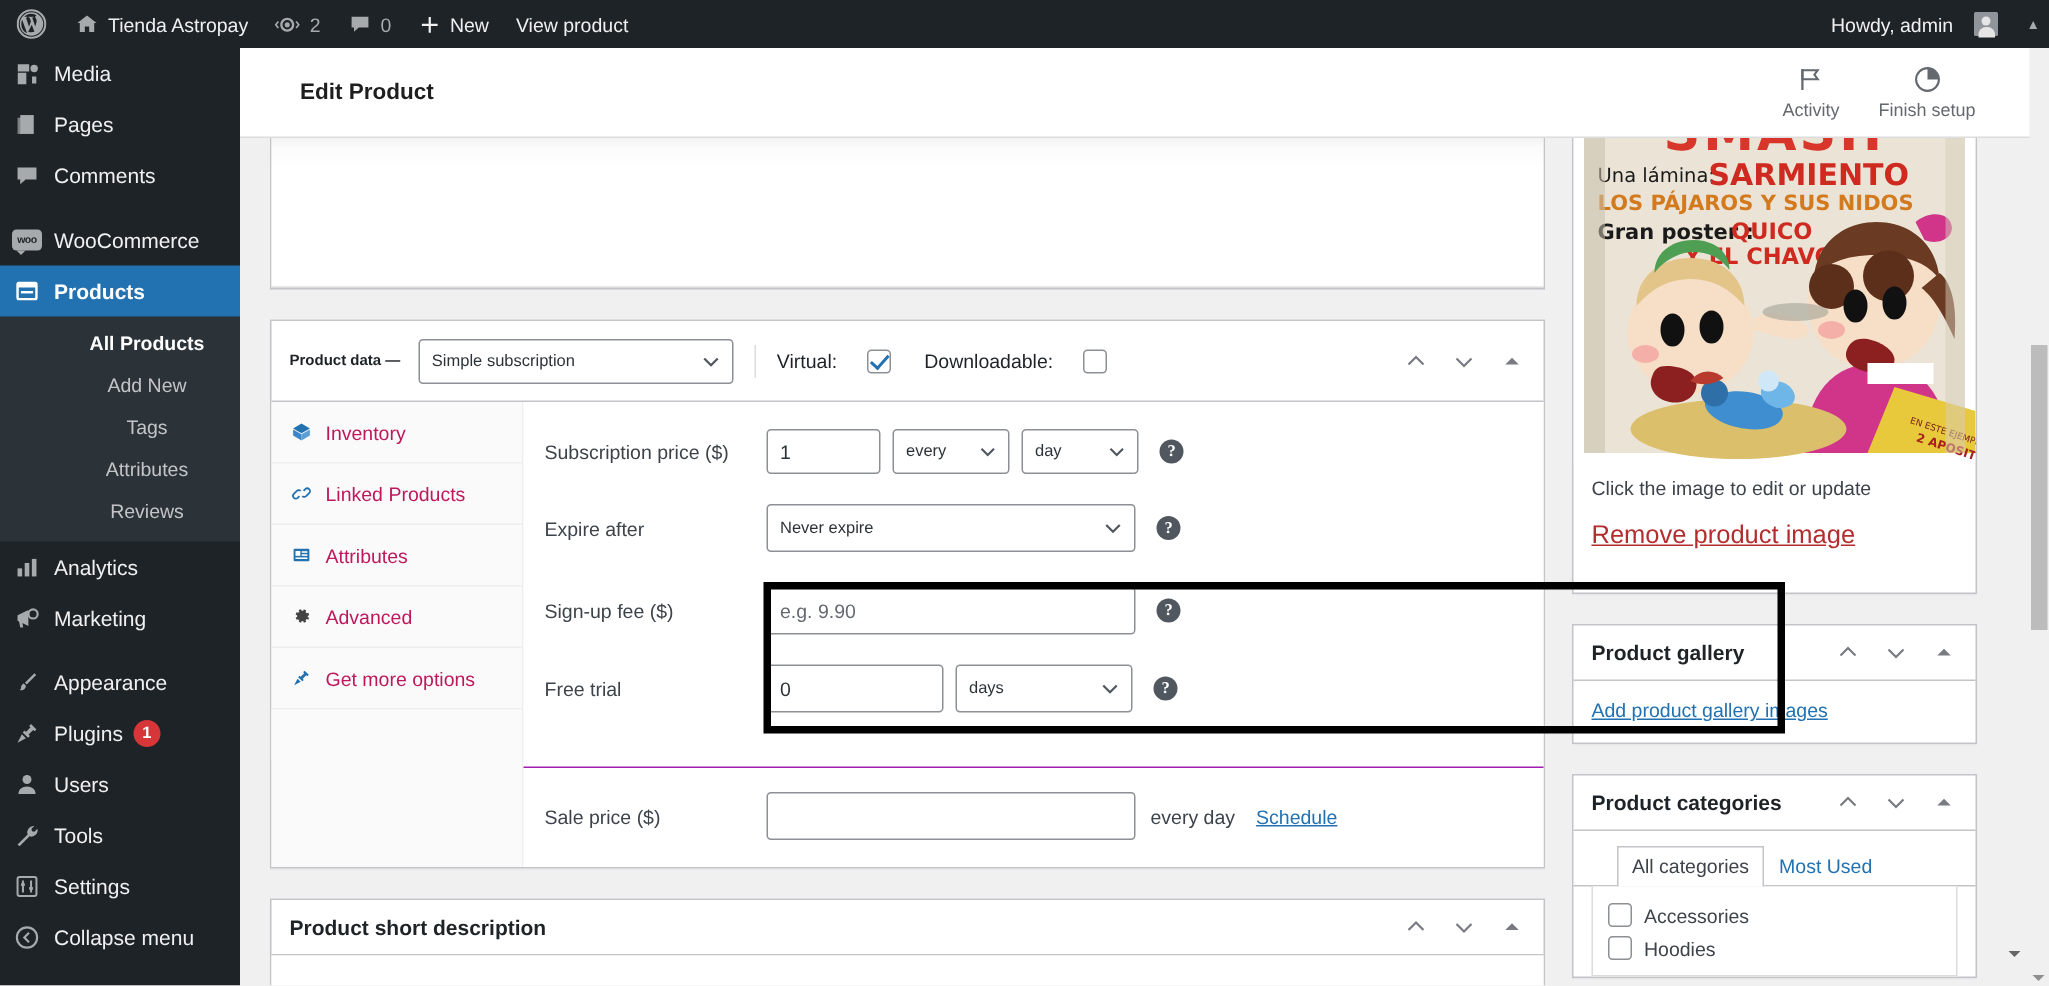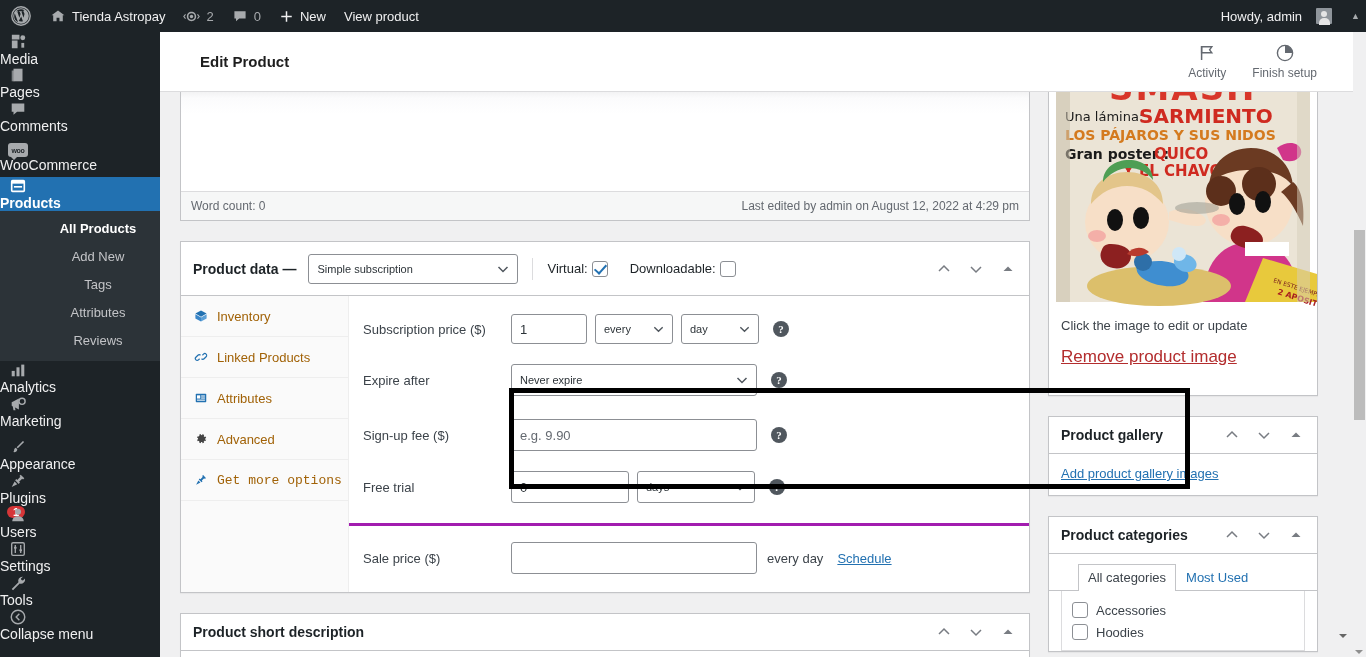--- a/index.html
+++ b/index.html
@@ -44,24 +44,23 @@
     margin-left: 10px; margin-right: 6px;
     color: #a7aaad; font-size: 9px;
   }
 
   
   #adminmenu {
     position: absolute; top: 32px; left: 0; width: 160px; height: 625px;
     background: #1d2327; color: #f0f0f1; overflow: hidden;
   }
   .menu-item {
-    display: flex; align-items: flex-start; height: 34px;
+    display: flex; align-items: center; height: 34px;
     padding-left: 0; color: #f0f0f1; font-size: 14px; cursor: pointer;
     position: relative;
-    flex-direction: column;
   }
   .menu-item .mi-icon {
     width: 36px; min-width: 36px; display: flex; align-items: center;
     justify-content: center; color: #a7aaad;
   }
   .menu-item.current {
     background: #2271b1; color: #fff; font-weight: 600;
   }
   .menu-item.current .mi-icon { color: #fff; }
   .menu-item.current::after {
@@ -143,35 +142,35 @@
     height: 28px; background: #f6f7f7; display: flex; align-items: center;
     padding: 0 10px; font-size: 12px; color: #646970;
   }
   .editor-status .right { margin-left: auto; }
 
   
   .pd-header {
     display: flex; align-items: center; height: 54px;
     border-bottom: 1px solid #c3c4c7; padding: 0 12px;
   }
-  .pd-label { font-size: 14px; font-weight: 600; color: #1d2327; }
+  .pd-label { font-size: 10px; font-weight: 600; color: #1d2327; }
   .wc-select {
     appearance: none; -webkit-appearance: none;
     border: 1px solid #8c8f94; border-radius: 3px; background: #fff;
     height: 30px; padding: 0 28px 0 8px; font-size: 11px; color: #2c3338;
     font-family: "Liberation Sans", sans-serif; cursor: pointer;
   }
   .sel-wrap { position: relative; display: inline-block; }
   .sel-wrap .chev {
     position: absolute; right: 8px; top: 50%; transform: translateY(-50%);
     pointer-events: none; color: #50575e;
   }
   .pd-type-sel { width: 210px; margin-left: 12px; }
   .pd-divider { width: 1px; height: 22px; background: #dcdcde; margin: 0 14px; }
-  .cb-label { display: flex; align-items: center; gap: 4px; font-size: 13px; color: #1d2327; }
+  .cb-label { display: flex; align-items: center; gap: 20px; font-size: 13px; color: #1d2327; }
   input[type=checkbox] {
     appearance: none; -webkit-appearance: none;
     width: 16px; height: 16px; border: 1px solid #8c8f94; border-radius: 3px;
     background: #fff; margin: 0; position: relative; cursor: pointer;
   }
   input[type=checkbox]:checked { background: #fff; }
   input[type=checkbox]:checked::after {
     content: ""; position: absolute; left: 4px; top: 0px;
     width: 5px; height: 10px; border: solid #2271b1;
     border-width: 0 2px 2px 0; transform: rotate(42deg);
@@ -179,21 +178,21 @@
 
   .pd-body { display: flex; min-height: 260px; }
   .pd-tabs {
     width: 168px; min-width: 168px; background: #fafafa;
     border-right: 1px solid #eee;
   }
   .pd-tab {
     display: flex; align-items: center; gap: 8px;
     height: 41px; padding-left: 12px;
     border-bottom: 1px solid #eee; font-size: 13px;
-    color: #a16207; cursor: pointer;
+    color: #be185d; cursor: pointer;
   }
   .pd-tab .t-ico { color: #82878c; display: flex; width: 16px; justify-content: center; }
   .pd-tab.active { background: #eaeaea; color: #555; font-weight: 400; }
   .pd-tab.active .t-ico { color: #555; }
 
   .pd-panel { flex: 1; padding: 10px 0 0 0; background: #fff; position: relative; }
   .form-row {
     display: flex; align-items: center; padding: 8px 12px 8px 14px; gap: 0;
   }
   .form-row .f-label {
@@ -204,21 +203,21 @@
     height: 30px; padding: 0 8px; font-size: 13px; color: #2c3338;
     font-family: "Liberation Sans", sans-serif;
   }
   .wc-input::placeholder { color: #646970; }
   .help-tip {
     display: inline-flex; align-items: center; justify-content: center;
     width: 16px; height: 16px; border-radius: 50%;
     background: #50575e; color: #fff; font-size: 11px; font-weight: bold;
     margin-left: 14px; cursor: help; font-family: "Liberation Serif", serif;
   }
-  .divider-row { border-top: 3px solid #a21caf; margin-top: 4px; }
+  .divider-row { border-top: 1px solid #a21caf; margin-top: 20px; }
   .inline-note { font-size: 13px; color: #3c434a; margin-left: 10px; }
   a.wc-link { color: #2271b1; text-decoration: underline; cursor: pointer; }
 
   
   #highlight-box {
     position: absolute;
     left: 349px; top: 296px; width: 681px; height: 101px;
     border: 5px solid #000; z-index: 40; pointer-events: none;
   }
 
@@ -442,36 +441,36 @@
           <circle cx="10" cy="6.3" r="3.3" fill="currentColor"></circle>
           <path d="M3.6 17c0-3.5 2.9-5.6 6.4-5.6s6.4 2.1 6.4 5.6H3.6z" fill="currentColor"></path>
         </svg>
     </span>
     <span>Users</span>
   </div>
 
   <div class="menu-item">
     <span class="mi-icon">
       <svg width="18" height="18" viewBox="0 0 20 20">
+          <path d="M14.8 3a4.6 4.6 0 0 0-4.3 6.2L3 16.7 4.5 18l7.4-7.4A4.6 4.6 0 0 0 17.7 5l-2.2 2.2-1.8-.4-.4-1.8L15.5 3a4.6 4.6 0 0 0-.7 0z" fill="currentColor"></path>
+        </svg>
+    </span>
+    <span>Tools</span>
+  </div>
+
+  <div class="menu-item">
+    <span class="mi-icon">
+      <svg width="18" height="18" viewBox="0 0 20 20">
           <rect x="3" y="3" width="14" height="14" rx="1.5" fill="none" stroke="currentColor" stroke-width="1.5"></rect>
           <path d="M7 5.5v9M13 5.5v9" stroke="currentColor" stroke-width="1.5"></path>
           <rect x="5.6" y="7.6" width="2.8" height="2" fill="currentColor"></rect>
           <rect x="11.6" y="10.4" width="2.8" height="2" fill="currentColor"></rect>
         </svg>
     </span>
     <span>Settings</span>
-  </div>
-
-  <div class="menu-item">
-    <span class="mi-icon">
-      <svg width="18" height="18" viewBox="0 0 20 20">
-          <path d="M14.8 3a4.6 4.6 0 0 0-4.3 6.2L3 16.7 4.5 18l7.4-7.4A4.6 4.6 0 0 0 17.7 5l-2.2 2.2-1.8-.4-.4-1.8L15.5 3a4.6 4.6 0 0 0-.7 0z" fill="currentColor"></path>
-        </svg>
-    </span>
-    <span>Tools</span>
   </div>
 
   <div class="menu-item">
     <span class="mi-icon">
       <svg width="18" height="18" viewBox="0 0 20 20">
           <circle cx="10" cy="10" r="7.5" fill="none" stroke="currentColor" stroke-width="1.6"></circle>
           <path d="M11.5 6.5L8 10l3.5 3.5" stroke="currentColor" stroke-width="1.6" fill="none"></path>
         </svg>
     </span>
     <span>Collapse menu</span>
@@ -501,24 +500,20 @@
     </div>
   </div>
 </div>
 
 <div id="wpbody">
 
   <div id="post-main">
 
     <div class="editor-box">
       <div class="editor-canvas"></div>
-      <div class="editor-status">
-        <span>Word count: 0</span>
-        <span class="right">Last edited by admin on August 12, 2022 at 4:29 pm</span>
-      </div>
     </div>
 
     <div class="postbox" style="margin-top:20px;">
       <div class="pd-header">
         <span class="pd-label">Product data —</span>
         <span class="sel-wrap">
           <select class="wc-select pd-type-sel">
             <option>Simple subscription</option>
           </select>
           <span class="chev">
@@ -590,21 +585,21 @@
           </div>
           <div class="pd-tab">
             <span class="t-ico">
               <svg width="14" height="14" viewBox="0 0 20 20">
                   <path d="M10 6.3a3.7 3.7 0 1 0 0 7.4 3.7 3.7 0 0 0 0-7.4zm0 5.6a1.9 1.9 0 1 1 0-3.8 1.9 1.9 0 0 1 0 3.8z" fill="#444"></path>
                   <path d="M17.4 11.3l-1.5-.5a6 6 0 0 0 0-1.6l1.5-.5-.9-2.3-1.5.6a6 6 0 0 0-1.1-1.1l.6-1.5L12.2 3l-.5 1.5a6 6 0 0 0-1.6 0L9.6 3l-2.3.9.6 1.5a6 6 0 0 0-1.1 1.1L5.3 6l-.9 2.3 1.5.5a6 6 0 0 0 0 1.6l-1.5.5.9 2.3 1.5-.6a6 6 0 0 0 1.1 1.1L7.3 15l2.3.9.5-1.5a6 6 0 0 0 1.6 0l.5 1.5 2.3-.9-.6-1.5a6 6 0 0 0 1.1-1.1l1.5.6.9-2.3z" fill="#444"></path>
                 </svg>
             </span>
             <span>Advanced</span>
           </div>
-          <div class="pd-tab" style="border-bottom:1px solid #eee;font-family:Liberation Mono, monospace;">
+          <div class="pd-tab" style="border-bottom:1px solid #eee;">
             <span class="t-ico">
               <svg width="14" height="14" viewBox="0 0 20 20">
                   <path d="M13 3l-1.4 1.4 1 1-3.4 3.4-1-1L6.8 9.2l4 4 1.4-1.4-1-1 3.4-3.4 1 1L17 7 13 3z" fill="#2271b1"></path>
                   <path d="M6.2 10.6L3 16.8l6.2-3.2-3-3z" fill="#2271b1"></path>
                 </svg>
             </span>
             <span>Get more options</span>
           </div>
           <div style="height:34px;background:#fafafa;"></div>
         </div>

